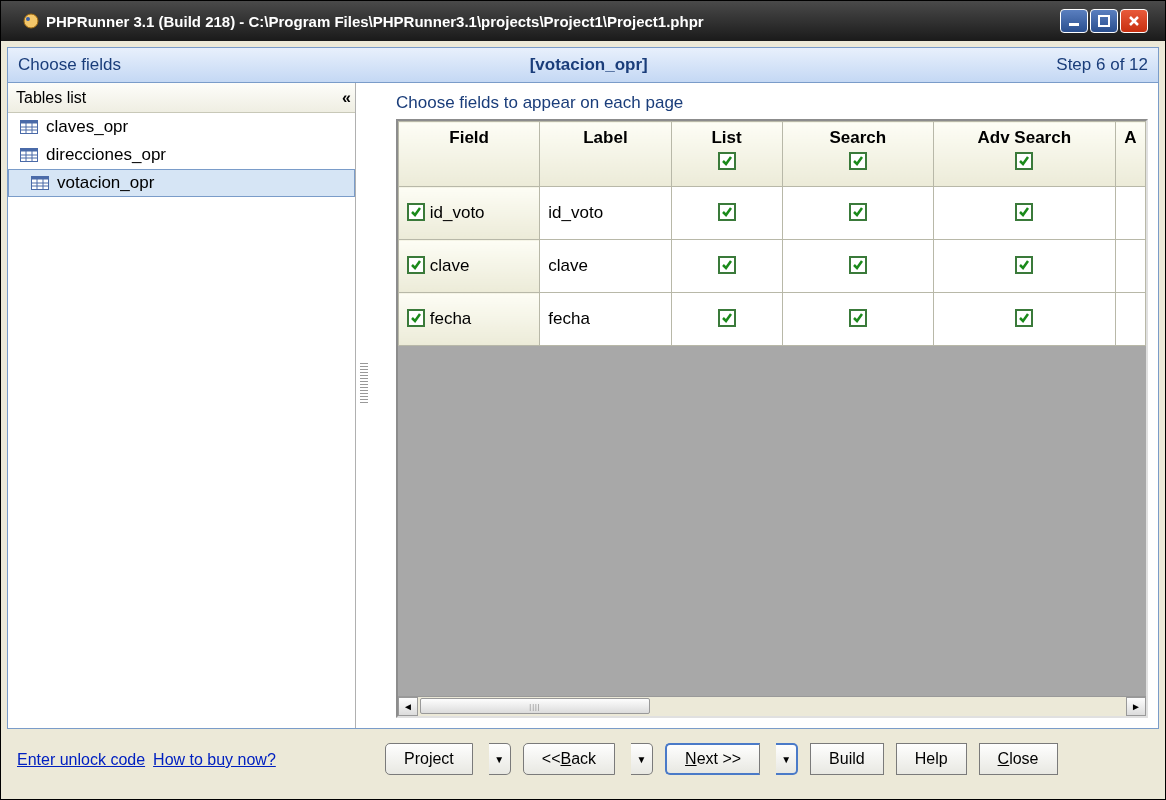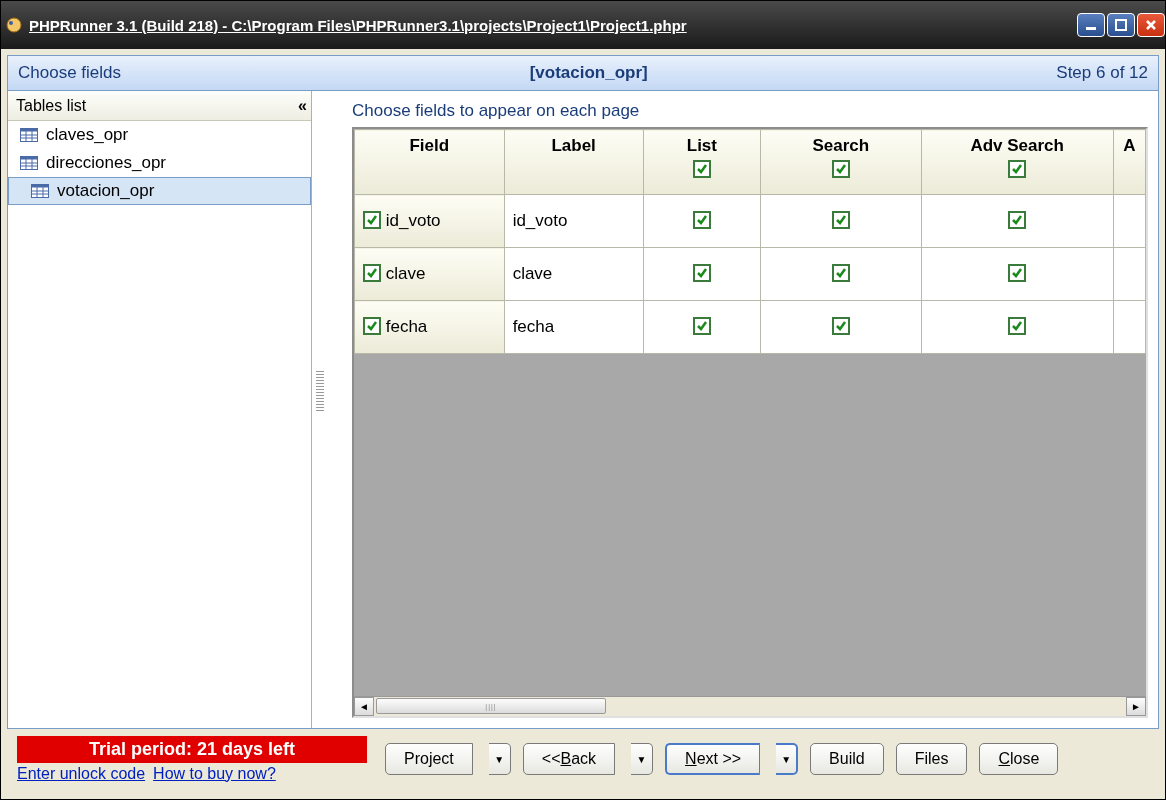--- a/index.html
+++ b/index.html
@@ -13,27 +13,26 @@
 }
 .window {
   width: 1166px;
   height: 800px;
   background: #ece9d8;
   border: 1px solid #000;
   display: flex;
   flex-direction: column;
 }
 .titlebar {
-  height: 48px;
+  height: 40px;
   background: linear-gradient(to bottom, #4a4a4a 0%, #1a1a1a 100%);
   display: flex;
   align-items: center;
-  padding: 0 0;
+  padding: 0 17px;
   color: #fff;
-  text-decoration: underline;
 }
 .titlebar-icon {
   width: 18px; height: 18px;
   margin: 0 6px 0 4px;
   display: flex; align-items: center; justify-content: center;
 }
 .titlebar-text {
   flex: 1;
   font-weight: bold;
   font-size: 15px;
@@ -77,21 +76,21 @@
 
 .main {
   flex: 1;
   display: flex;
   border: 1px solid #7a9cc9;
   border-top: none;
   background: #fff;
   overflow: hidden;
 }
 .sidebar {
-  width: 304px;
+  width: 348px;
   border-right: 1px solid #b0b0b0;
   display: flex;
   flex-direction: column;
   background: #fff;
 }
 .sidebar-head {
   height: 30px;
   background: linear-gradient(to bottom, #fdfdfa 0%, #efeee2 100%);
   border-bottom: 1px solid #c8c8b8;
   display: flex;
@@ -261,21 +260,21 @@
 .btn-row {
   flex: 1;
   display: flex;
   align-items: center;
   gap: 12px;
   justify-content: flex-start;
 }
 .btn {
   height: 32px;
   border: 1px solid #7a7a7a;
-  border-radius: 5px;
+  border-radius: 0;
   background: linear-gradient(to bottom, #fefefe 0%, #e8e8e2 100%);
   display: flex;
   align-items: center;
   padding: 0 18px;
   font-size: 16px;
   cursor: default;
 }
 .btn-split {
   display: flex;
   gap: 16px;
@@ -525,21 +524,20 @@
               <div class="hscroll-thumb">||||</div>
             </div>
             <div class="hscroll-btn">►</div>
           </div>
         </div>
       </div>
     </div>
 
     <div class="footer">
       <div class="trial-box">
-        <div class="trial-band">Trial period: 21 days left</div>
         <div class="trial-links">
           <a href="#">Enter unlock code</a>
           <a href="#">How to buy now?</a>
         </div>
       </div>
       <div class="btn-row">
         <div class="btn-split">
           <div class="btn">Project</div>
           <div class="drop">▼</div>
         </div>
@@ -552,21 +550,21 @@
           <div class="drop">▼</div>
         </div>
         <div class="btn-split default">
           <div class="btn">
               <span class="u">N</span>
               <span>ext &gt;&gt;</span>
             </div>
           <div class="drop">▼</div>
         </div>
         <div class="btn">Build</div>
-        <div class="btn">Files</div>
+        <div class="btn">Help</div>
         <div class="btn">
             <span class="u">C</span>
             <span>lose</span>
           </div>
       </div>
     </div>
 
   </div>
 </div>
 

